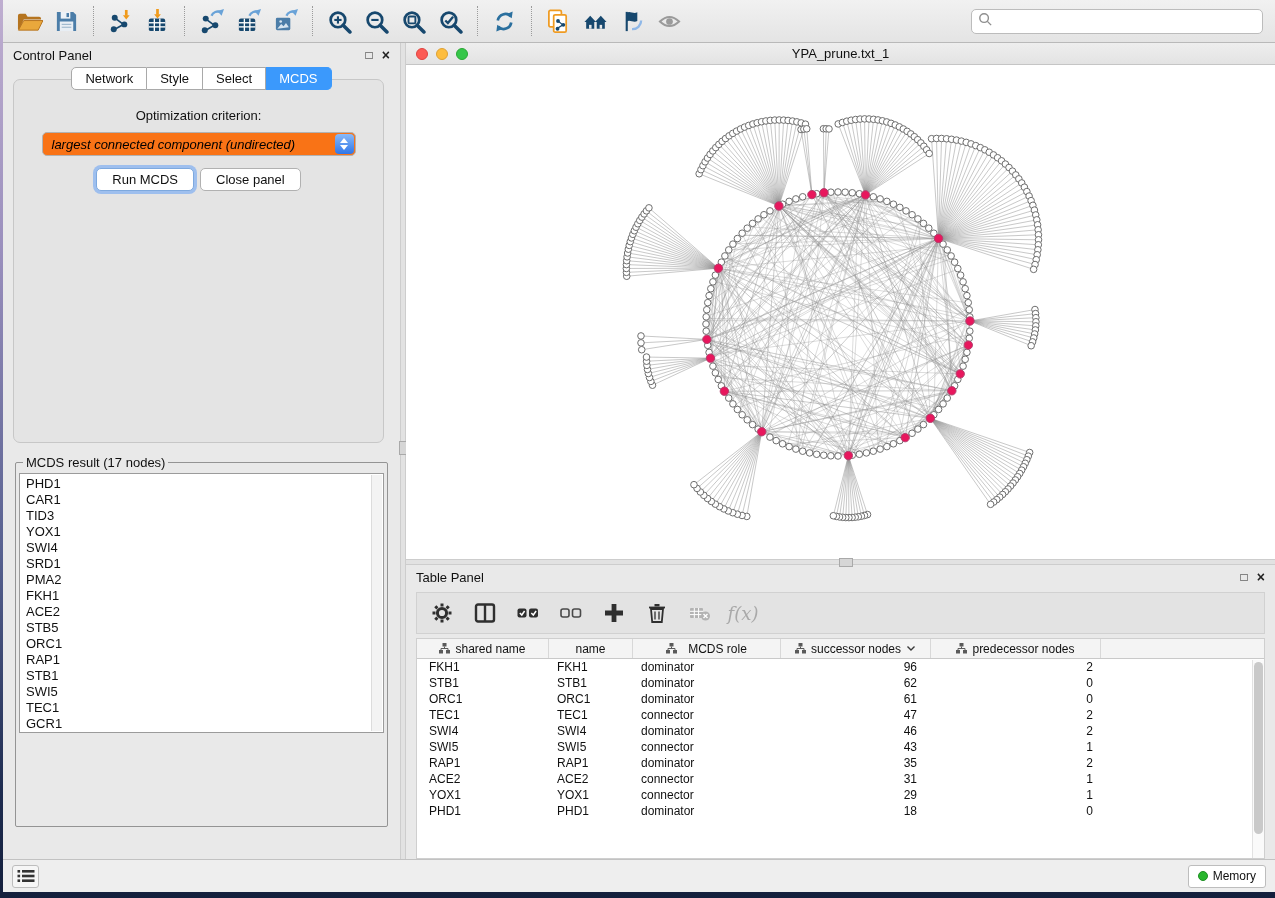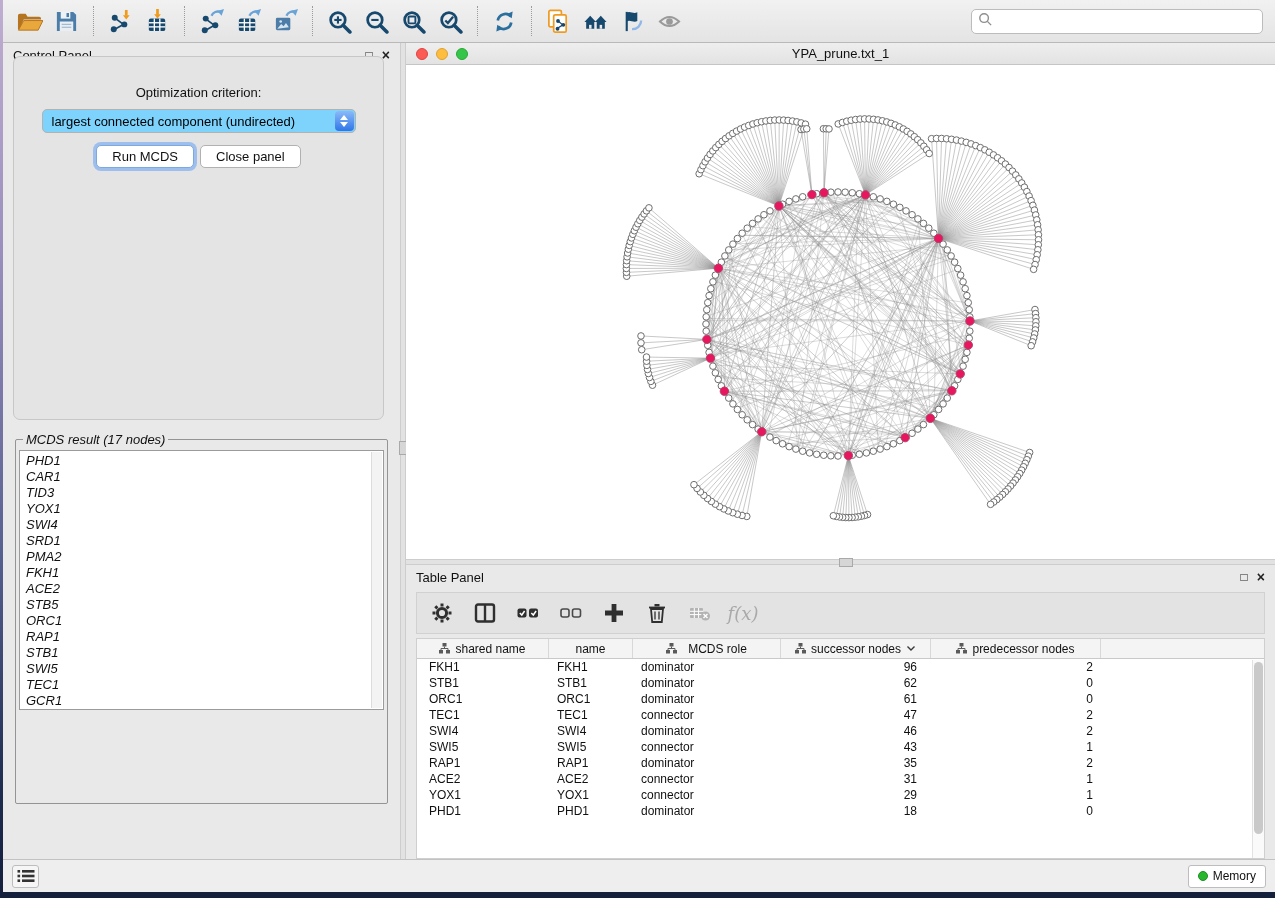--- a/index.html
+++ b/index.html
@@ -33,30 +33,30 @@
   .wicon { font-size:12px; line-height:1; cursor:default; }
   .wicon.x { font-weight:bold; font-size:14px; }
   .cp-tabs { display:flex; justify-content:center; position:relative; z-index:2; flex:0 0 auto; }
   .seg { padding:3px 13px; background:#fff; border:1px solid #a9a9a9; border-left:none; font-size:13px; color:#111; }
   .seg:first-child { border-left:1px solid #a9a9a9; border-radius:5px 0 0 5px; }
   .seg:last-child { border-radius:0 5px 5px 0; }
   .seg.active { background:#3b99fc; border-color:#3b99fc; color:#fff; }
   .cp-box { margin:-11px 16px 0 10px; border:1px solid #c7c7c7; border-radius:7px; background:#e4e4e4;
     padding-top:24px; height:364px; flex:0 0 auto; }
   .opt-label { text-align:center; font-size:13px; color:#111; margin-top:4px; }
-  .select { width:314px; height:24px; margin:9px auto 0; background:#7dd3fc; border:1px solid #b2b2b2;
-    border-radius:5px; display:flex; align-items:center; padding-left:9px; font-size:13px; position:relative; }
+  .select { width:314px; height:24px; margin:9px auto 0; background:#f97316; border:1px solid #b2b2b2;
+    border-radius:5px; display:flex; align-items:center; padding-left:9px; font-size:13px; position:relative;font-style:italic; }
   .stepper { position:absolute; right:1px; top:1px; bottom:1px; width:19px; border-radius:4px;
     background:linear-gradient(#8abaf8,#3076e8); display:flex; flex-direction:column; align-items:center; justify-content:center; gap:2px; }
   .stepper svg { display:block; }
   .btn-row { display:flex; justify-content:center; gap:6px; margin-top:12px; }
   .btn { background:#fff; border:1px solid #b1b1b1; border-radius:5px; padding:3px 15px; font-size:13px; color:#111; }
   .btn.focused { box-shadow:0 0 0 3px rgba(120,170,243,.65); border-color:#7ea9de; }
   .result-fieldset { margin:12px 12px 8px 12px; border:1px solid #949494; border-radius:2px; padding:3px;
-    flex:0 0 auto; height:372px;font-style:italic; }
+    flex:0 0 auto; height:372px; }
   .result-fieldset legend { font-size:13px; color:#111; padding:0 3px; margin-left:4px; }
   .result-list { background:#fff; border:1px solid #9b9b9b; height:100%; position:relative;
     font-size:13px; line-height:16px; color:#111; padding:2px 14px 0 6px; overflow:hidden; }
   .result-track { position:absolute; top:1px; right:1px; bottom:1px; width:11px; background:#f3f3f3; border-left:1px solid #dcdcdc; }
   
   .vsplit { width:6px; background:#e2e2e2; border-left:1px solid #cdcdcd; border-right:1px solid #cdcdcd; position:relative; flex:0 0 auto; }
   .vgrip { position:absolute; left:-2px; top:398px; width:9px; height:14px; background:#d6d6d6; border:1px solid #a9a9a9; }
   .hsplit { height:6px; background:#e2e2e2; border-top:1px solid #cdcdcd; border-bottom:1px solid #cdcdcd; position:relative; flex:0 0 auto; }
   .hgrip { position:absolute; top:-2px; left:433px; width:14px; height:9px; background:#d6d6d6; border:1px solid #a9a9a9; }
   
@@ -273,20 +273,26 @@
   <div class="main">
 
     <div class="control-panel">
       <div class="panel-titlebar">
         <span>Control Panel</span>
         <span class="wicons">
           <span class="wicon">□</span>
           <span class="wicon x">×</span>
         </span>
       </div>
+      <div class="cp-tabs">
+          <div class="seg">Network</div>
+          <div class="seg">Style</div>
+          <div class="seg">Select</div>
+          <div class="seg active">MCDS</div>
+        </div>
       <div class="cp-box">
         <div class="opt-label">Optimization criterion:</div>
         <div class="select">
           <span>largest connected component (undirected)</span>
           <span class="stepper">
             <svg viewBox="0 0 8 5" width="8" height="5">
                 <path d="M0 5l4-5 4 5z" fill="#fff"></path>
               </svg>
             <svg viewBox="0 0 8 5" width="8" height="5">
                 <path d="M0 0l4 5 4-5z" fill="#fff"></path>

